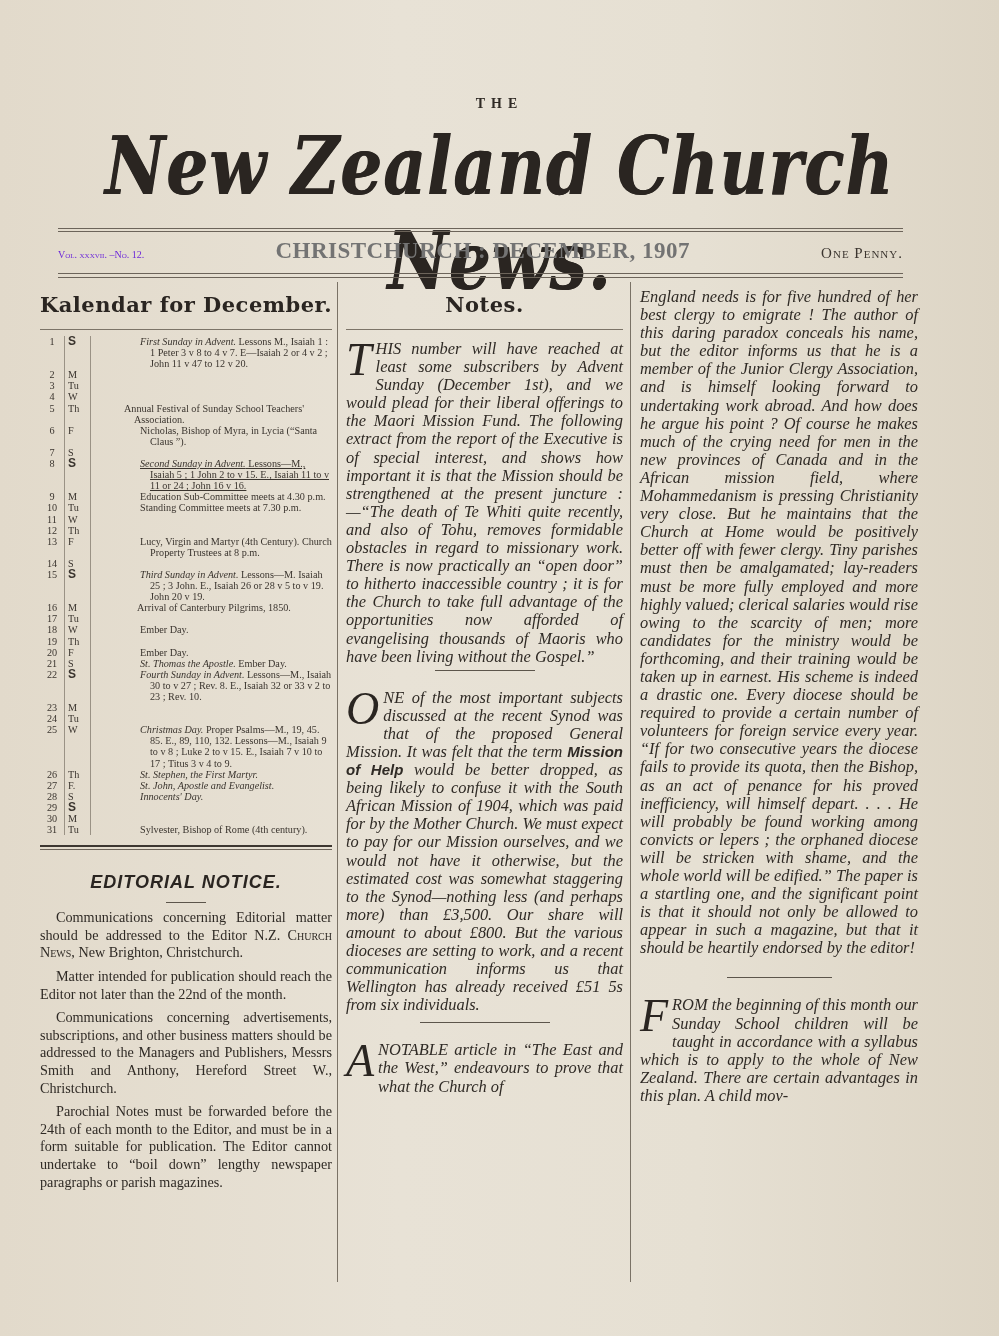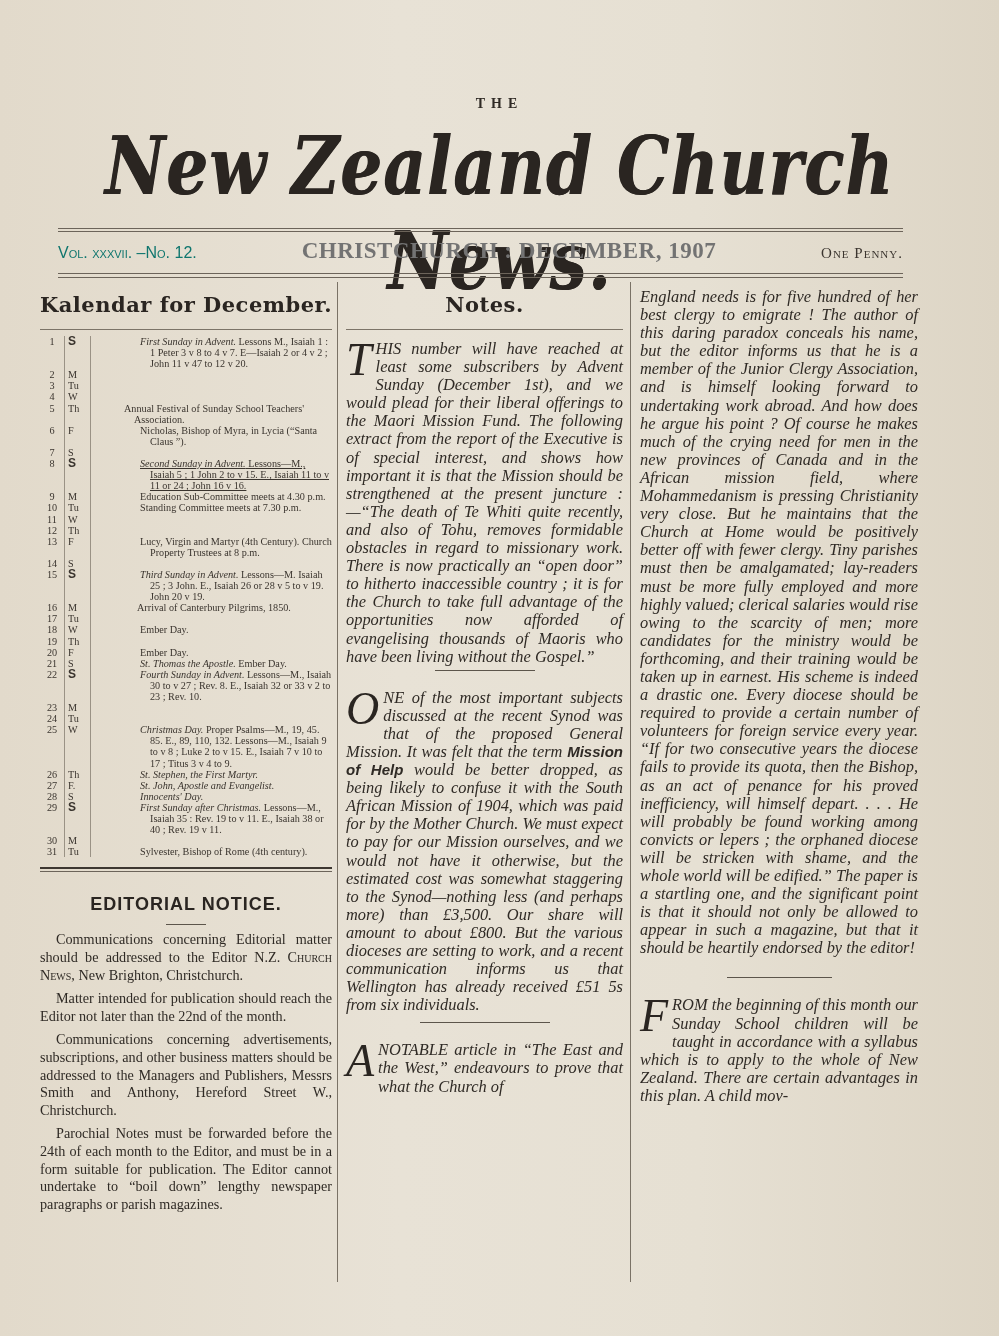--- a/index.html
+++ b/index.html
@@ -27,21 +27,21 @@
     font-size: 66px; letter-spacing: 1px; color: #2a2521;
     transform: scaleY(1.22); transform-origin: top center;
     text-shadow: 0.6px 0 0 #2a2521;
   }
   .rule { position: absolute; height: 0; border-top: 1px solid #6c645a; }
 
   .issue-row {
     position: absolute; left: 58px; right: 96px; top: 238px; height: 30px;
     display: flex; align-items: baseline; justify-content: space-between;
   }
-  .issue-vol { font-family: Liberation Sans, sans-serif; font-size: 16px; color: #0f766e; font-variant: small-caps; }
+  .issue-vol { font-family: Liberation Serif, serif; font-size: 10px; color: #6d28d9; font-variant: small-caps; }
   .issue-place { font-family: "Liberation Serif", serif; font-weight: bold; font-size: 23px; color: #737373; letter-spacing: 0.5px; }
   .issue-price { font-family: "Liberation Serif", serif; font-size: 15px; color: #3b352f; font-variant: small-caps; letter-spacing: 1px; }
 
   
   .vdiv { position: absolute; width: 0; border-left: 1px solid #7a7266; }
 
   
   .col-left { position: absolute; left: 40px; top: 290px; width: 292px; }
   .blk-heading {
     text-align: center; font-family: "DejaVu Serif", serif; font-weight: bold;
@@ -55,21 +55,21 @@
   .cal-dow { width: 26px; padding-left: 4px; flex: none; }
   .cal-dow.sun { font-family: "Liberation Sans", sans-serif; font-weight: bold; font-size: 12px; }
   .cal-text { flex: 1; padding-left: 10px; text-indent: -0px; margin-left: 40px; }
   .cal-text .it { font-style: italic; }
   .cal-bottom-rule { border-top: 2px solid #3d3731; margin-top: 10px; }
   .cal-bottom-rule2 { border-top: 1px solid #6c645a; margin-top: 2px; }
 
   .editorial { margin-top: 22px; }
   .editorial-heading {
     text-align: center; font-family: "Liberation Sans", sans-serif; font-weight: bold;
-    font-size: 18px; letter-spacing: 1px; color: #2a2521;
+    font-size: 18px; letter-spacing: 1px; color: #2a2521; font-style: italic;
   }
   .short-rule { width: 40px; margin: 9px auto 6px auto; border-top: 1px solid #5c554b; }
   .ed-para {
     font-family: "Liberation Serif", serif; font-size: 14.2px; line-height: 17.6px;
     text-align: justify; text-indent: 16px; color: #2f2a25; margin-bottom: 6px;
   }
   .sc { font-variant: small-caps; }
 
   
   .col-mid { position: absolute; left: 346px; top: 290px; width: 277px; }
@@ -251,21 +251,20 @@
           <span class="cal-text" style="padding-left: 20px; text-indent: -10px;"><span class="it">St. John, Apostle and Evangelist.</span><span></span></span>
         </div>
         <div class="cal-row">
           <span class="cal-num">28</span>
           <span class="cal-dow">S</span>
           <span class="cal-text" style="padding-left: 20px; text-indent: -10px;"><span class="it">Innocents' Day.</span><span></span></span>
         </div>
         <div class="cal-row">
           <span class="cal-num">29</span>
           <span class="cal-dow sun">S</span>
-          <span class="cal-text" style="padding-left: 20px; text-indent: -10px;"><span class="it">First Sunday after Christmas.</span><span> Lessons—M., Isaiah 35 : Rev. 19 to v 11. E., Isaiah 38 or 40 ; Rev. 19 v 11.</span></span>
         </div>
         <div class="cal-row">
           <span class="cal-num">30</span>
           <span class="cal-dow">M</span>
           <span class="cal-text"><span class="it"></span><span></span></span>
         </div>
         <div class="cal-row">
           <span class="cal-num">31</span>
           <span class="cal-dow">Tu</span>
           <span class="cal-text" style="padding-left: 20px; text-indent: -10px;"><span class="it"></span><span>Sylvester, Bishop of Rome (4th century).</span></span>

